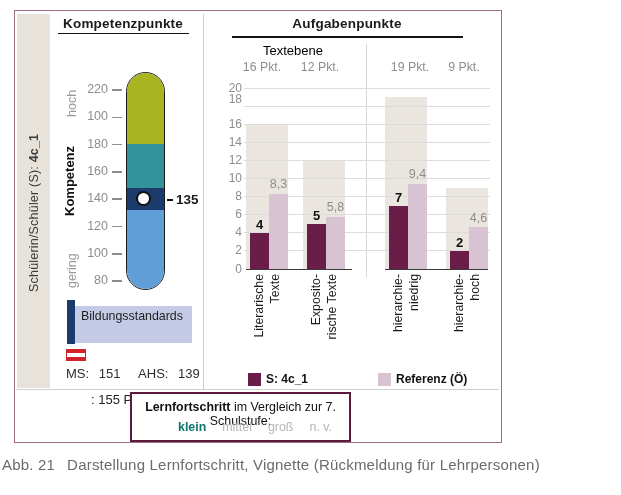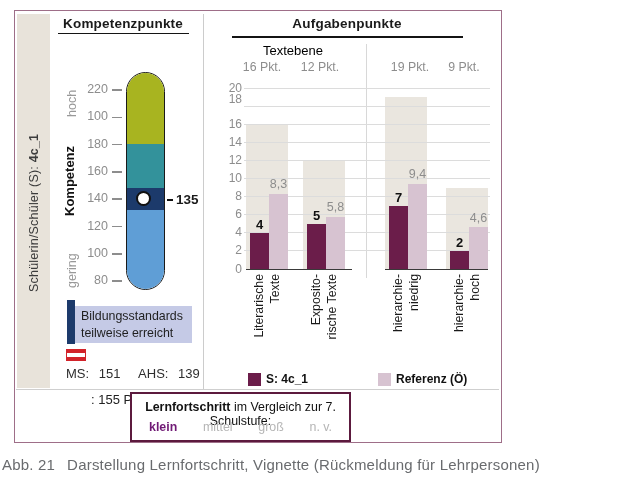--- a/index.html
+++ b/index.html
@@ -46,21 +46,21 @@
           text-align:right;font-size:12.3px;line-height:16px;color:#1a1a1a;}
 
   .legend-swatch{width:13px;height:13px;}
   .legend-label{font-size:12px;font-weight:bold;color:#111;}
   .footer-line{left:16px;top:389px;width:483px;height:1px;background:#cfcfcf;}
   .lf-box{left:130px;top:392px;width:221px;height:50px;border:2.5px solid var(--accent-dark);background:#fff;z-index:5;}
   .lf-line1{position:absolute;left:0;top:6px;width:100%;text-align:center;font-size:12.4px;color:#111;}
   .lf-line1 b{font-weight:bold;}
   #footer-options{position:absolute;left:0;top:26px;width:100%;display:flex;justify-content:space-between;padding:0 17px;}
   .opt{font-size:12.4px;color:#b5b5b5;}
-  .opt.selected{color:#701a75;font-weight:bold;}
+  .opt.selected{color:#0f766e;font-weight:bold;margin-left:29px;}
   .caption{left:2px;top:456px;font-size:15px;color:var(--caption);letter-spacing:.2px;}
   .caption .cap-text{margin-left:12px;}
 </style>
 </head>
 <body>
 
 <div id="stage">
 
   <div class="abs frame"></div>
 
@@ -101,21 +101,20 @@
       <div class="band" style="height: 22px; background: rgb(28, 58, 107);"></div>
       <div class="band" style="height: 79px; background: rgb(95, 158, 214);"></div>
     </div>
   <div class="abs marker-circle"></div>
   <div class="abs marker-dash"></div>
   <div class="abs marker-label">135</div>
 
   <div class="abs standards-bar"></div>
   <div class="abs standards-box">
     <div>Bildungsstandards</div>
-    <div>teilweise erreicht</div>
   </div>
 
   <div class="abs flag">
     <div class="s1"></div>
       <div class="s2"></div>
       <div class="s3"></div>
   </div>
   <div class="abs flag-label">: 155 Punkte</div>
 
   <div class="abs msahs">

